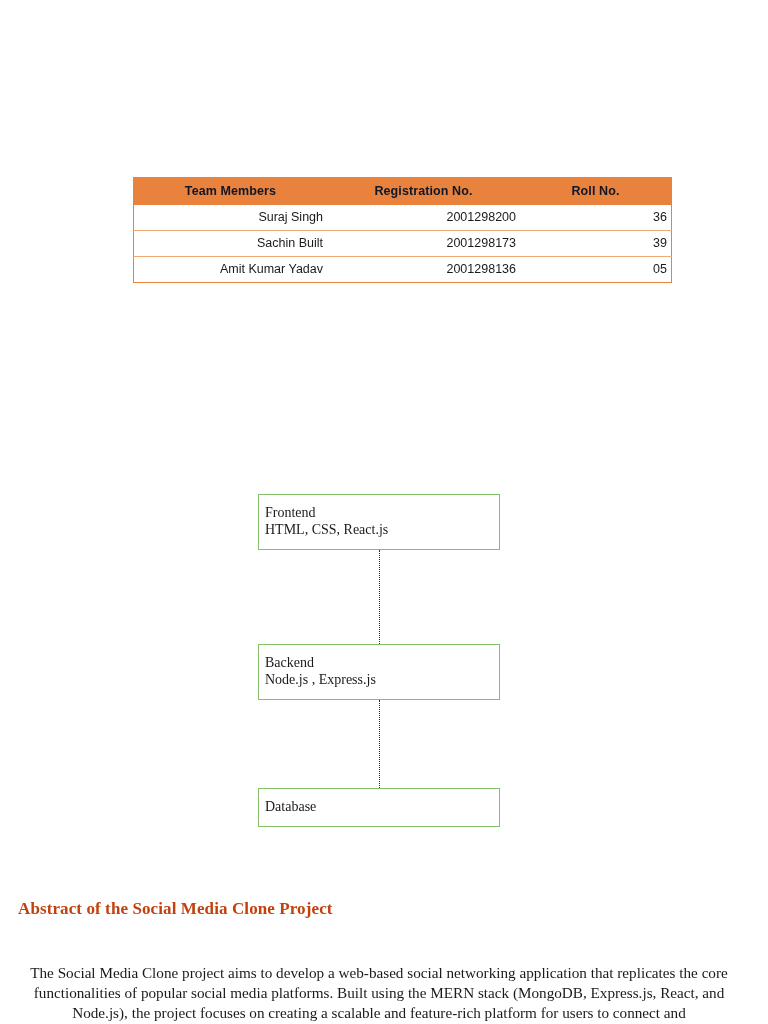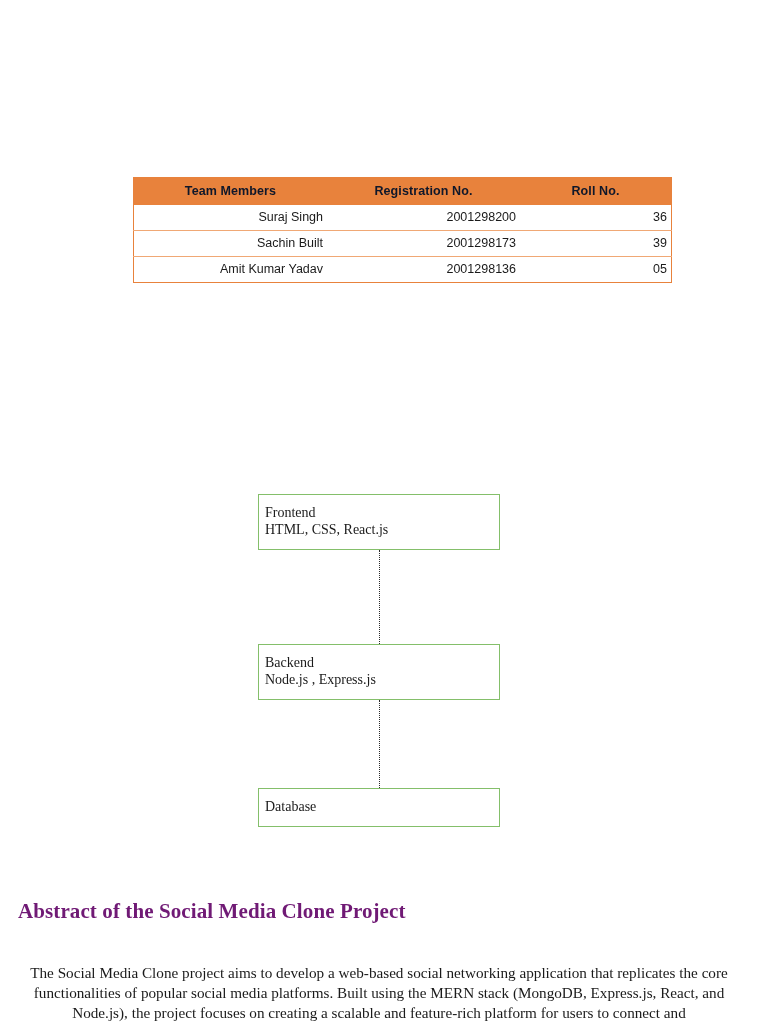--- a/index.html
+++ b/index.html
@@ -99,23 +99,23 @@
   }
   .conn-1 .dotted-line { height: 94px; }
   .conn-2 .dotted-line { height: 88px; }
 
   
   .abstract-heading {
     position: absolute;
     left: 18px;
     top: 899px;
     font-family: "Liberation Serif", "DejaVu Serif", serif;
-    font-size: 21px;
+    font-size: 17px;
     font-weight: bold;
-    color: #701a75;
+    color: #c2410c;
     letter-spacing: 0.1px;
   }
   .abstract-body {
     position: absolute;
     left: 18px;
     top: 963px;
     width: 722px;
     font-family: "Liberation Serif", "DejaVu Serif", serif;
     font-size: 15.2px;
     line-height: 1.33;

